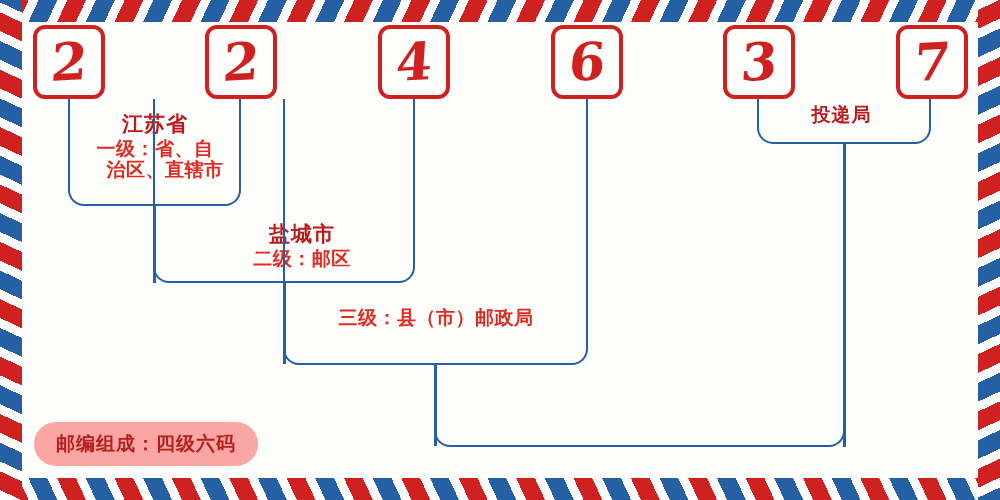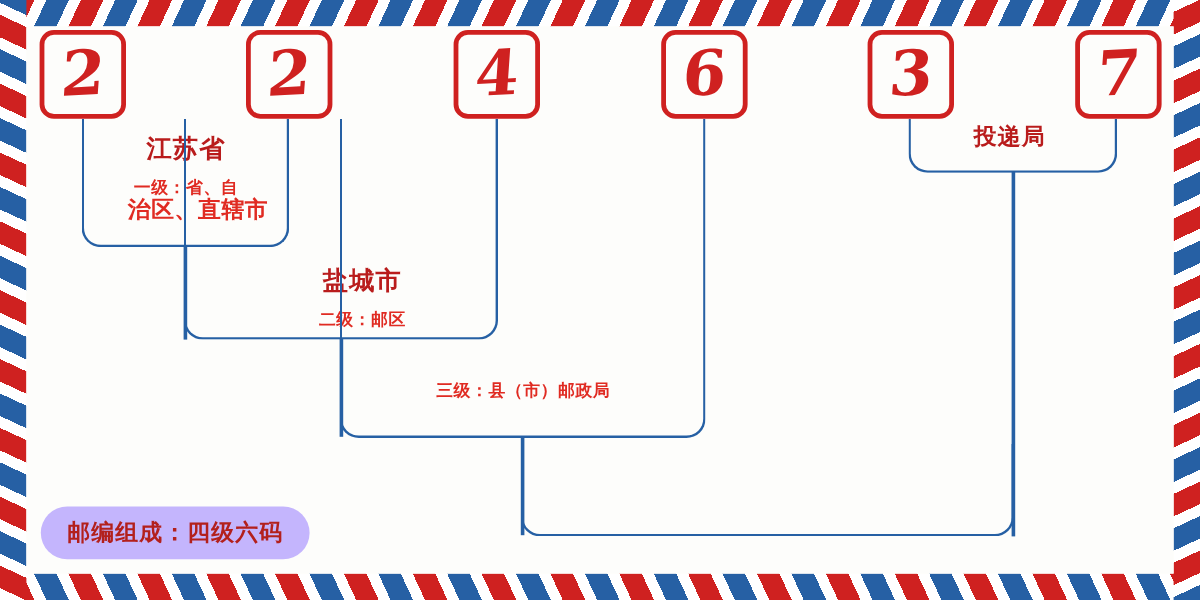--- a/index.html
+++ b/index.html
@@ -97,39 +97,39 @@
     font-weight:700;
     color:#b91c1c;
     font-size:21px;
     letter-spacing:1px;
   }
   .label .sub{
     display:block;
     font-family:"DejaVu Sans", sans-serif;
     font-weight:700;
     color:#e02b22;
-    font-size:14px;
+    font-size:19px;
     letter-spacing:0.5px;
-    margin-top:14px;
+    margin-top:2px;
   }
   .label .sub2{
     display:block;
     font-family:Liberation Serif, serif;
     font-weight:700;
     color:#e02b22;
     font-size:19px;
     letter-spacing:0.5px;
     padding-left:20px;
   }
   .label.small .title{font-size:19px;}
 
   
   .badge{
     position:absolute;
-    background:#c4b5fd;
+    background:#fca5a5;
     border-radius:22px;
     padding:9px 22px;
     font-family:"DejaVu Serif", serif;
     font-weight:700;
     font-size:19px;
     color:#b3201c;
     letter-spacing:1px;
     white-space:nowrap;
   }
 </style>

